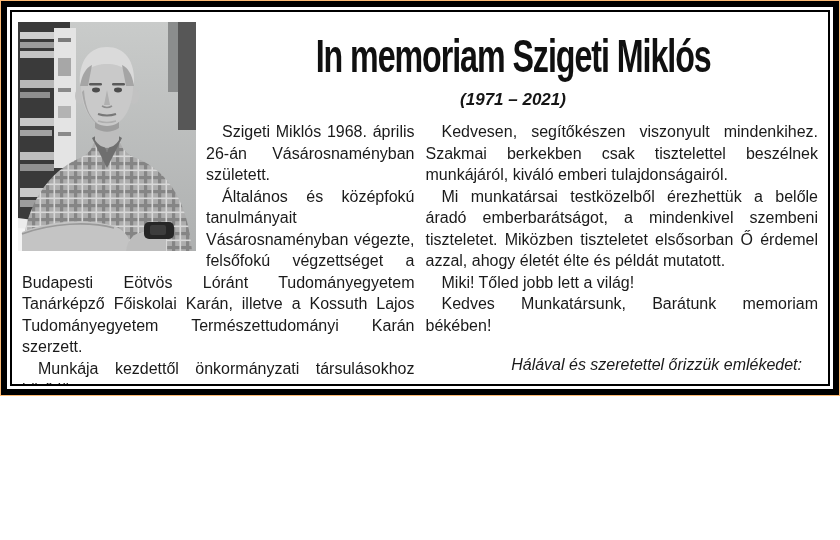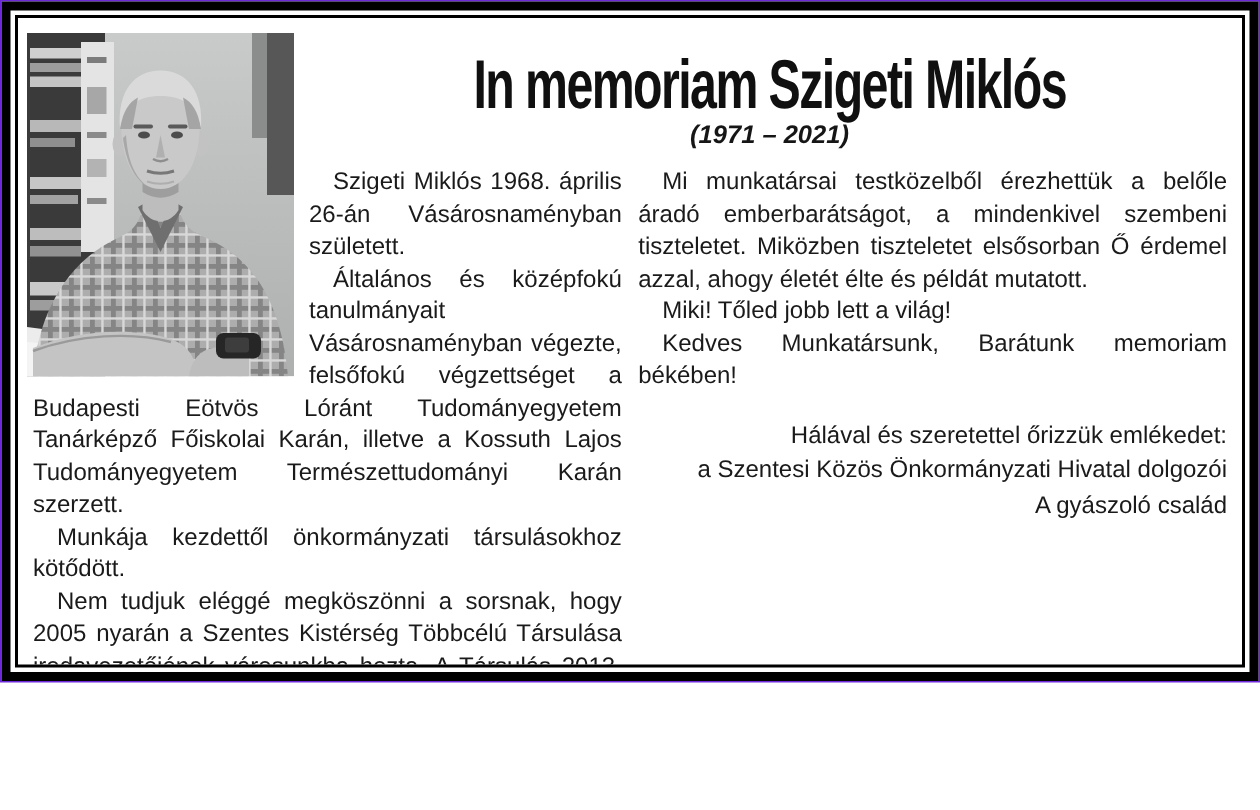--- a/index.html
+++ b/index.html
@@ -3,21 +3,21 @@
 <meta charset="utf-8">
 <style>
   * { box-sizing: border-box; }
   html, body { margin: 0; padding: 0; background: #ffffff; }
   body {
     width: 840px; height: 540px;
     font-family: "Liberation Sans", sans-serif;
     color: #1a1a1a;
     -webkit-font-smoothing: antialiased;
   }
-  .page { width: 840px; height: 455px; padding: 1px; background: #6d28d9; }
+  .page { width: 840px; height: 396px; padding: 1px; background: #fdba74; }
   .frame-outer {
     width: 100%; height: 100%;
     border: 6px solid #000;
     padding: 3px;
     background: #fff;
   }
   .frame-inner {
     width: 100%; height: 100%;
     border: 2px solid #000;
     position: relative;
@@ -43,42 +43,42 @@
     font-weight: bold;
     font-size: 46px;
     line-height: 1;
     letter-spacing: -1.5px;
     white-space: nowrap;
     transform: scaleX(0.70);
     transform-origin: center;
     color: #101010;
   }
   .dates {
-    margin-top: 1px;
+    margin-top: 11px;
     font-style: italic;
     font-size: 17px;
     font-weight: bold;
     line-height: 20px;
     color: #161616;
   }
 
   
   .columns {
     display: flex;
     gap: 11px;
     margin-top: 11px;
     font-size: 16px;
     line-height: 21.5px;
     text-align: justify;
   }
   .col { flex: 1 1 0; hyphens: auto; }
   .col p { margin: 0; text-indent: 16px; }
   .photo-spacer { float: left; width: 184px; height: 138px; }
   .signature { margin-top: 17px; text-align: right; line-height: 23.5px; }
-  .signature p { margin: 0; text-indent: 0; }
+  .signature p { margin: 16px; text-indent: 0; font-style: italic; }
 </style>
 </head>
 <body>
 
 <div class="page">
   <div class="frame-outer">
     <div class="frame-inner">
 
       <div class="photo">
         <svg viewBox="0 0 178 229" preserveAspectRatio="none">
@@ -171,20 +171,21 @@
 
       <div class="columns">
         <div class="col">
           <div class="photo-spacer"></div>
           <p>Szigeti Miklós 1968. április 26-án Vásárosnaményban született.</p>
           <p>Általános és középfokú tanulmányait Vásárosnaményban végezte, felsőfokú végzettséget a Budapesti Eötvös Lóránt Tudományegyetem Tanárképző Főiskolai Karán, illetve a Kossuth Lajos Tudományegyetem Természettudományi Karán szerzett.</p>
           <p>Munkája kezdettől önkormányzati társulásokhoz kötődött.</p>
           <p>Nem tudjuk eléggé megköszönni a sorsnak, hogy 2005 nyarán a Szentes Kistérség Többcélú Társulása irodavezetőjének városunkba hozta. A Társulás 2013. évi megszűnését követően a Szentesi Közös Önkormányzati Hivatal köztisztviselője lett a közelmúltban bekövetkezett haláláig.</p>
         </div>
         <div class="col">
+          <p>Kedvesen, segítőkészen viszonyult mindenkihez. Szakmai berkekben csak tisztelettel beszélnek munkájáról, kiváló emberi tulajdonságairól.</p>
           <p>Mi munkatársai testközelből érezhettük a belőle áradó emberbarátságot, a mindenkivel szembeni tiszteletet. Miközben tiszteletet elsősorban Ő érdemel azzal, ahogy életét élte és példát mutatott.</p>
           <p>Miki! Tőled jobb lett a világ!</p>
           <p>Kedves Munkatársunk, Barátunk memoriam békében!</p>
           <div class="signature">
             <p>Hálával és szeretettel őrizzük emlékedet:</p>
             <p>a Szentesi Közös Önkormányzati Hivatal dolgozói</p>
             <p>A gyászoló család</p>
           </div>
         </div>
       </div>

